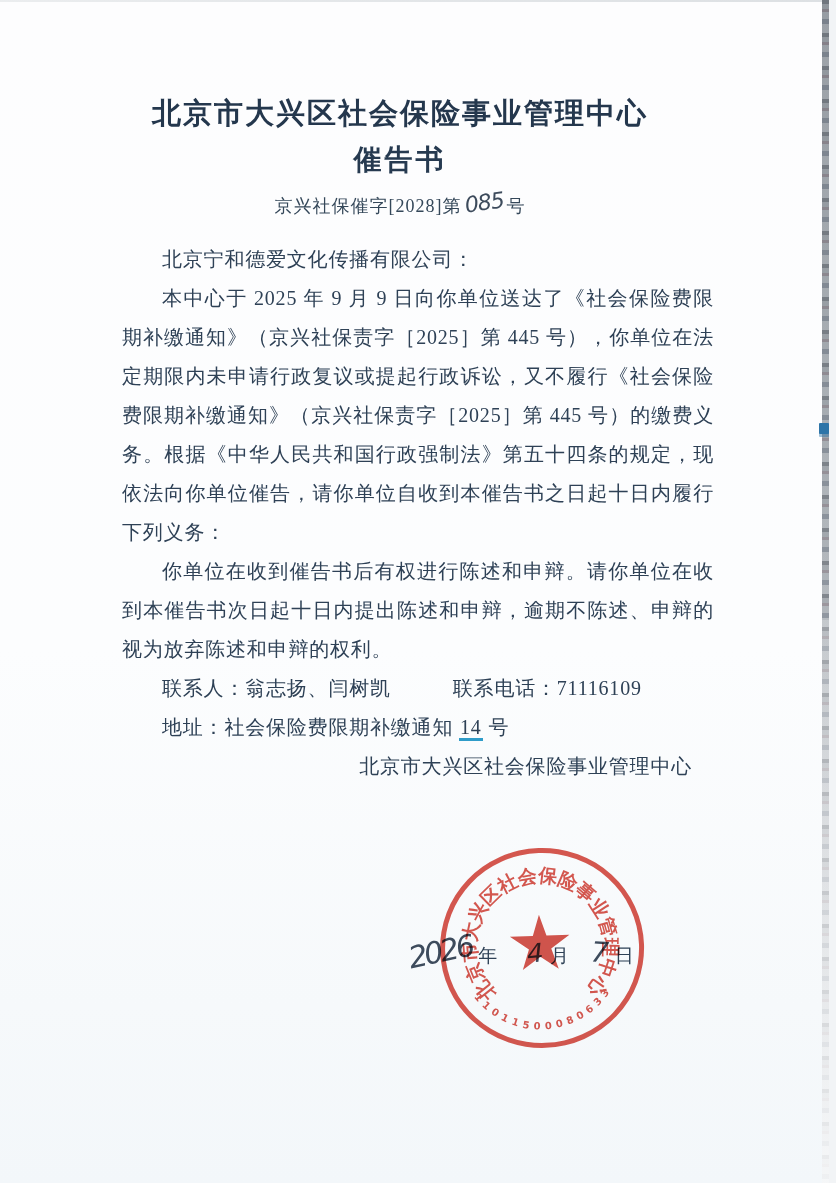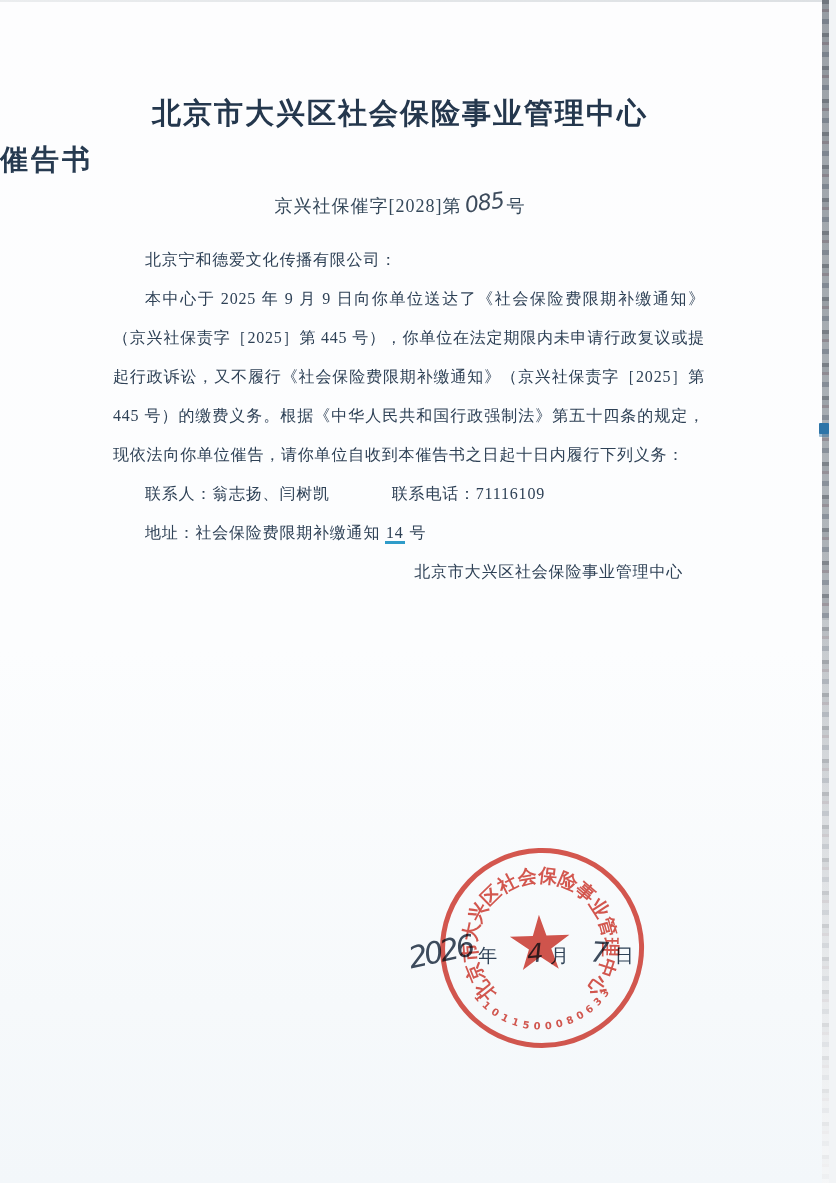--- a/index.html
+++ b/index.html
@@ -33,38 +33,38 @@
   .blue-tick{
     position:absolute;right:0;top:423px;width:10px;height:11px;
     background:#2e75a8;box-shadow:0 3px 0 rgba(46,117,168,.45);border-radius:1px;
   }
   .title1{
     position:absolute;left:0;top:94px;width:800px;text-align:center;
     font-family:"Liberation Sans", sans-serif;font-weight:700;
     font-size:29px;letter-spacing:2px;color:#24374d;
   }
   .title2{
-    position:absolute;left:0;top:141px;width:800px;
+    position:absolute;left:0;top:141px;width:800px;text-align:center;
     font-family:"Liberation Sans", sans-serif;font-weight:700;
     font-size:28px;letter-spacing:3px;color:#263a50;
   }
   .docnum{
     position:absolute;left:0;top:192px;width:800px;text-align:center;
     font-size:18px;letter-spacing:1px;color:#344759;
   }
   .hand{
     font-family:"DejaVu Sans", sans-serif;font-style:italic;color:#3d4b5c;
   }
   .docnum .hand{
     display:inline-block;font-size:22px;letter-spacing:-1px;
     transform:rotate(-8deg) translateY(-2px);margin:0 3px;
   }
   .body-block{
-    position:absolute;left:113px;top:240px;width:592px;
-    font-size:16px;line-height:39px;letter-spacing:.8px;color:#2e4156;
+    position:absolute;left:122px;top:240px;width:592px;
+    font-size:20px;line-height:39px;letter-spacing:.8px;color:#2e4156;
     text-align:justify;
   }
   .body-block p{margin:0;text-indent:2em;}
   .addressee{text-indent:0;}
   .amount-underline{
     border-bottom:1.6px solid #2e4156;padding:0 1px 1px 1px;
     font-family:"Liberation Serif", serif;
   }
   .contact-line{text-indent:2em;}
   .contact-gap{display:inline-block;width:62px;}
@@ -114,20 +114,21 @@
   <div class="top-hairline"></div>
 
   <div class="title1">北京市大兴区社会保险事业管理中心</div>
   <div class="title2">催告书</div>
 
   <div class="docnum"><span>京兴社保催字[2028]第</span><span class="hand">085</span><span>号</span></div>
 
   <div class="body-block">
     <p class="addressee">北京宁和德爱文化传播有限公司：</p>
     <p>本中心于 2025 年 9 月 9 日向你单位送达了《社会保险费限期补缴通知》（京兴社保责字［2025］第 445 号），你单位在法定期限内未申请行政复议或提起行政诉讼，又不履行《社会保险费限期补缴通知》（京兴社保责字［2025］第 445 号）的缴费义务。根据《中华人民共和国行政强制法》第五十四条的规定，现依法向你单位催告，请你单位自收到本催告书之日起十日内履行下列义务：</p>
+    <p>你单位在收到催告书后有权进行陈述和申辩。请你单位在收到本催告书次日起十日内提出陈述和申辩，逾期不陈述、申辩的视为放弃陈述和申辩的权利。</p>
     <p class="contact-line"><span>联系人：</span><span>翁志扬、闫树凯</span><span class="contact-gap"></span><span>联系电话：</span><span>71116109</span></p>
     <p class="addr-line"><span>地址：</span><span>社会保险费限期补缴通知 </span><span class="addr-number">14</span><span> 号</span></p>
     <p class="signature-line">北京市大兴区社会保险事业管理中心</p>
   </div>
 
   <div class="date-line"><span class="hand hy">2026</span><span class="printed">年</span><span class="hand hm">4</span><span class="printed">月</span><span class="hand hd">7</span><span class="printed">日</span></div>
 
   <div class="seal" id="seal">
     <div class="seal-ring-border"></div>
     <div class="seal-star"></div>

